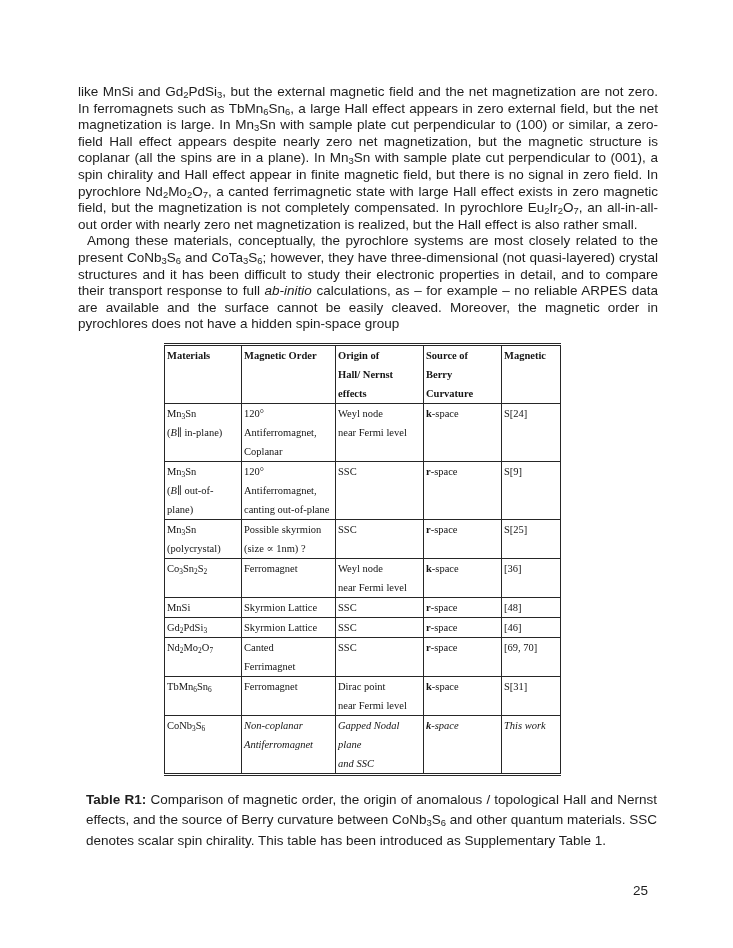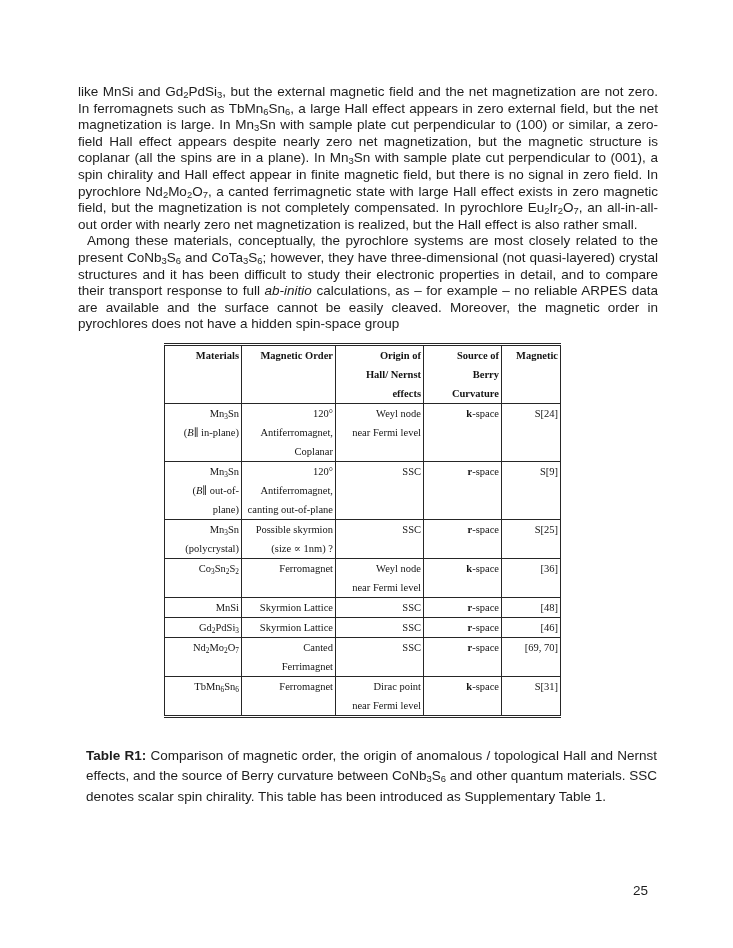--- a/index.html
+++ b/index.html
@@ -47,39 +47,39 @@
     width: 371px;
     font-family: "Liberation Serif", "DejaVu Serif", serif;
     font-size: 10.5px;
     line-height: 19px;
     color: #141414;
     border-top: 3px double #262626;
     border-bottom: 3px double #262626;
   }
   .cmp-table th, .cmp-table td {
     border: 1px solid #262626;
-    text-align: right;
+    text-align: left;
     vertical-align: top;
     padding: 0 2px;
     overflow: hidden;
   }
   .cmp-table thead th {
     font-weight: bold;
   }
   .cmp-table th:nth-child(1), .cmp-table td:nth-child(1) { width: 72px; }
   .cmp-table th:nth-child(2), .cmp-table td:nth-child(2) { width: 89px; }
   .cmp-table th:nth-child(3), .cmp-table td:nth-child(3) { width: 83px; }
   .cmp-table th:nth-child(4), .cmp-table td:nth-child(4) { width: 73px; }
   .cmp-table th:nth-child(5), .cmp-table td:nth-child(5) { width: 54px; }
   .row-italic td:not(:first-child) {
     font-style: italic;
   }
   
   .caption {
-    margin: 28px 0 0 8px;
+    margin: 14px 0 0 8px;
     width: 571px;
     font-size: 13.5px;
     line-height: 20.5px;
     text-align: justify;
   }
   .page-number {
     position: absolute;
     right: 85px;
     top: 883px;
     font-size: 13.5px;
@@ -155,20 +155,27 @@
             <td><strong>r</strong>-space</td>
             <td>[69, 70]</td>
           </tr>
           <tr>
             <td>TbMn<sub>6</sub>Sn<sub>6</sub></td>
             <td>Ferromagnet</td>
             <td>Dirac point<br>near Fermi level</td>
             <td><strong>k</strong>-space</td>
             <td>S[31]</td>
           </tr>
+          <tr class="row-italic">
+            <td>CoNb<sub>3</sub>S<sub>6</sub></td>
+            <td>Non-coplanar<br>Antiferromagnet</td>
+            <td>Gapped Nodal plane<br>and SSC</td>
+            <td><strong>k</strong>-space</td>
+            <td>This work</td>
+          </tr>
         </tbody>
     </table>
 
     <p class="caption"><strong>Table R1:</strong> Comparison of magnetic order, the origin of anomalous / topological Hall and Nernst effects, and the source of Berry curvature between CoNb<sub>3</sub>S<sub>6</sub> and other quantum materials. SSC denotes scalar spin chirality. This table has been introduced as Supplementary Table 1.</p>
 
   </div>
 
   <div class="page-number">25</div>
 </div>
 

